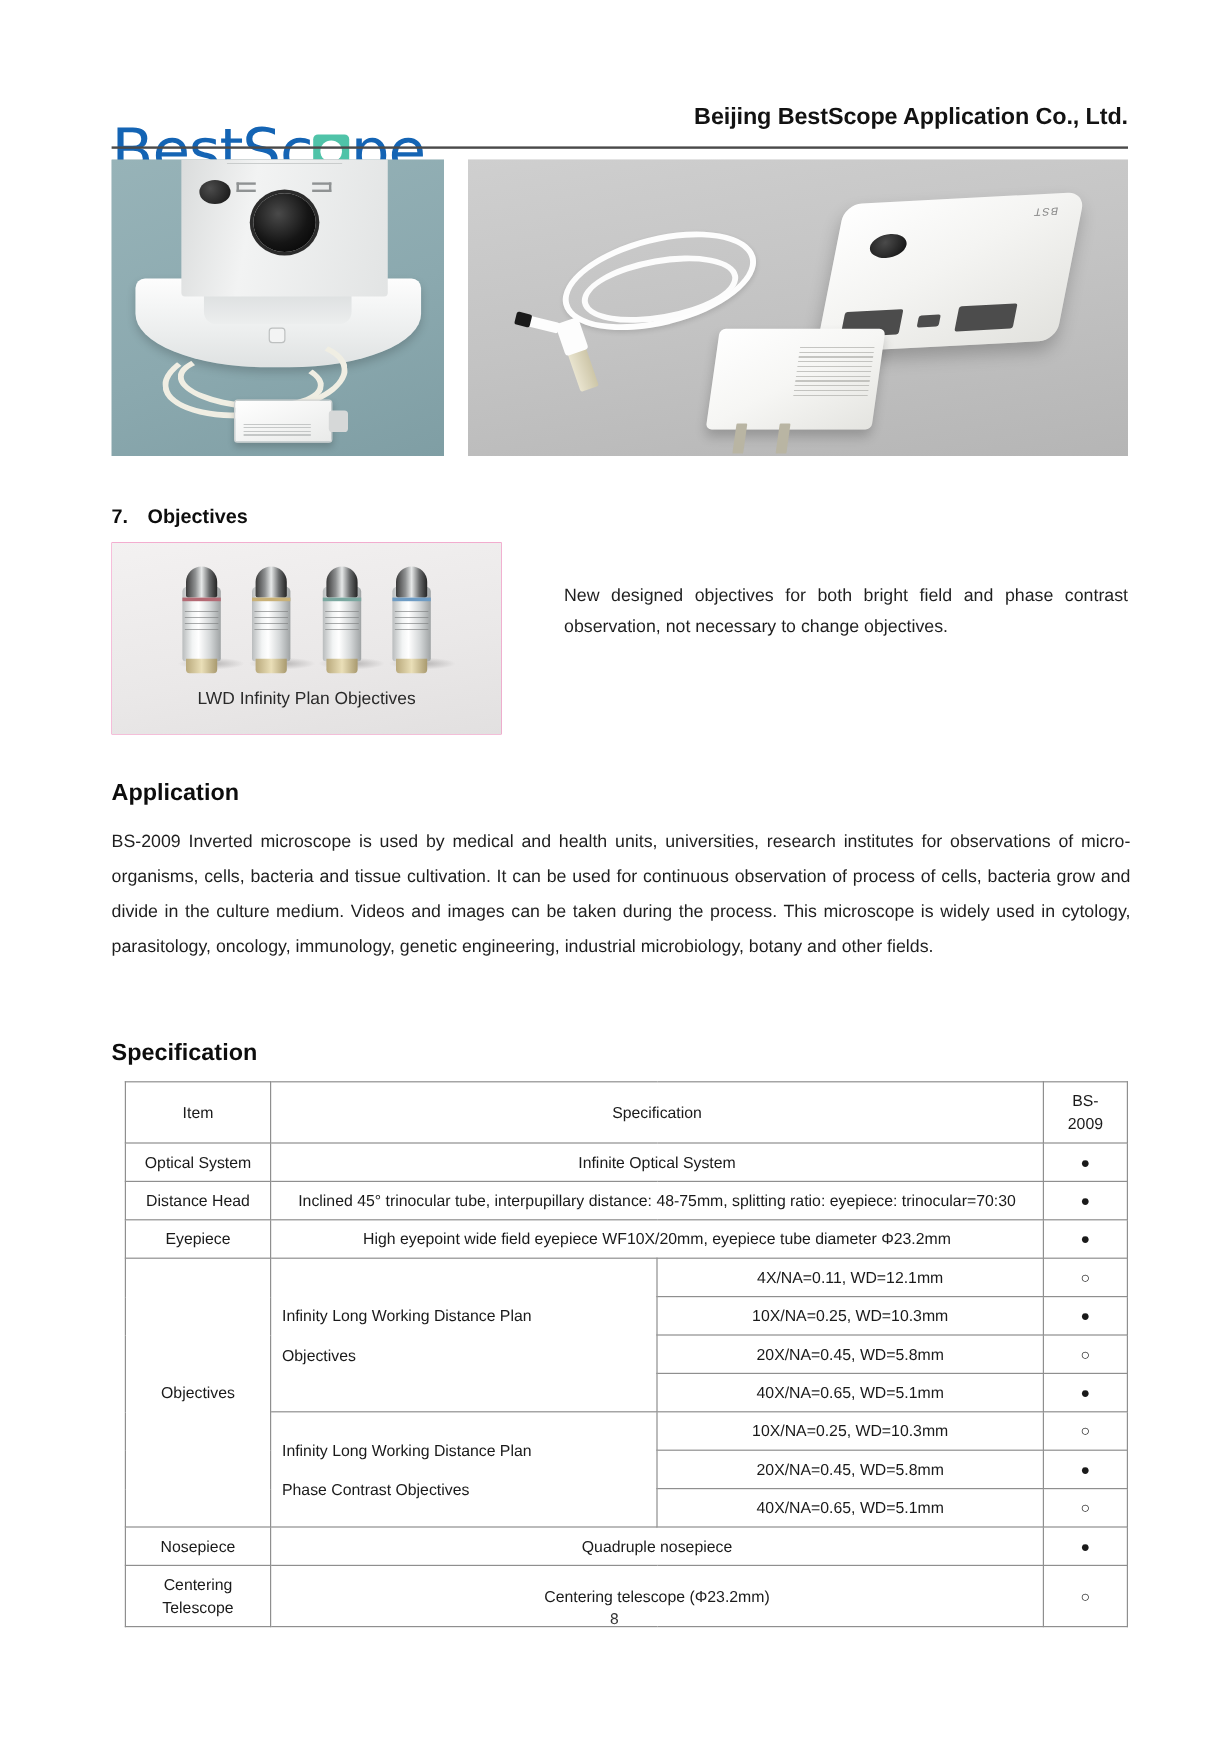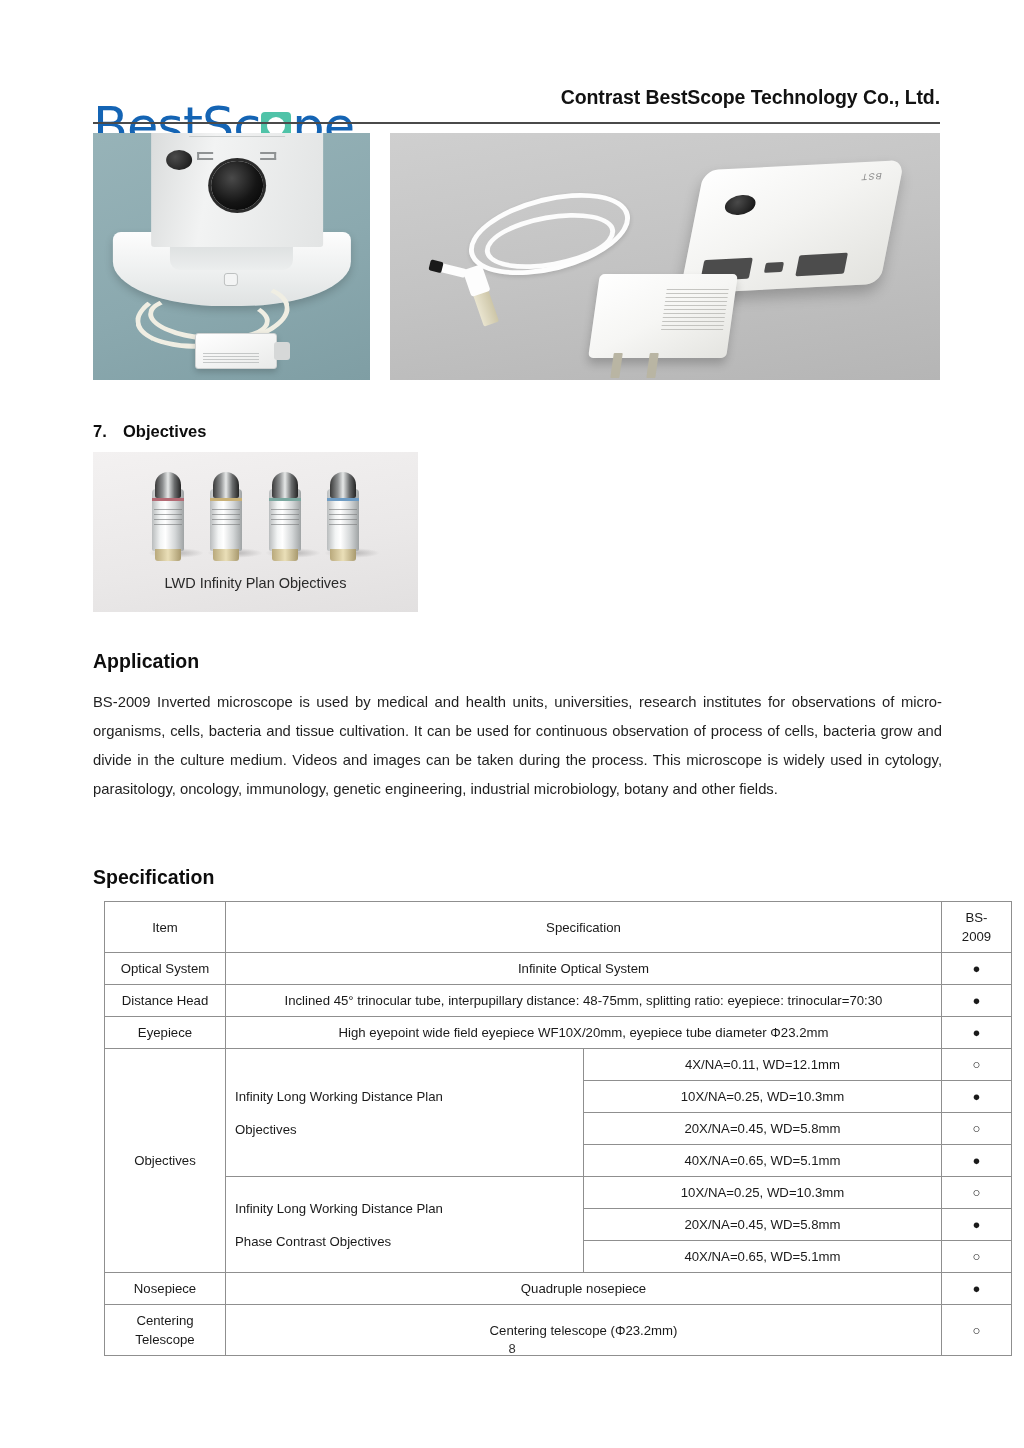--- a/index.html
+++ b/index.html
@@ -281,21 +281,21 @@
     font-size: 14.8px; line-height: 29px; color: #1f1f1f;
     text-align: justify;
   }
 
   
   #heading-specification {
     left: 93px; top: 866px; font-size: 19.5px; font-weight: bold;
   }
   .spec-table {
     position: absolute; left: 104px; top: 901px;
-    width: 908px; border-collapse: collapse;
+    width: 836px; border-collapse: collapse;
     table-layout: fixed;
   }
   .spec-table td, .spec-table th {
     border: 1px solid #8f8f8f;
     font-size: 13.2px; font-weight: normal;
     color: #1a1a1a; padding: 6px 9px;
     vertical-align: middle;
     line-height: 19px;
   }
   .spec-table .c-item    { width: 121px; text-align: center; }
@@ -318,21 +318,21 @@
 <body>
 
 <div class="page">
 
   <div class="header">
     <div class="logo">
       <span>BestSc</span>
         <span class="logo-o"></span>
         <span>pe</span>
     </div>
-    <div class="company-name">Contrast BestScope Technology Co., Ltd.</div>
+    <div class="company-name">Beijing BestScope Application Co., Ltd.</div>
   </div>
   <div class="header-rule"></div>
 
   <div class="photo" id="photo-microscope">
     <div class="ms-wall"></div>
     <div class="ms-base">
       <div class="ms-notch"></div>
       <div class="ms-plug"></div>
     </div>
     <div class="ms-body">
@@ -393,20 +393,21 @@
       <div class="lens-ring"></div>
       <div class="lens-txt"></div>
     </div>
     <div class="lens" id="lens-4">
       <div class="lens-ring"></div>
       <div class="lens-txt"></div>
     </div>
     <div class="ob-caption">LWD Infinity Plan Objectives</div>
   </div>
 
+  <div class="objectives-desc">New designed objectives for both bright field and phase contrast observation, not necessary to change objectives.</div>
 
   <div class="section-heading" id="heading-application">Application</div>
   <div class="application-body">BS-2009 Inverted microscope is used by medical and health units, universities, research institutes for observations of micro-organisms, cells, bacteria and tissue cultivation. It can be used for continuous observation of process of cells, bacteria grow and divide in the culture medium. Videos and images can be taken during the process. This microscope is widely used in cytology, parasitology, oncology, immunology, genetic engineering, industrial microbiology, botany and other fields.</div>
 
   <div class="section-heading" id="heading-specification">Specification</div>
 
   <table class="spec-table">
     <thead>
       <tr>
         <th class="c-item">Item</th>

